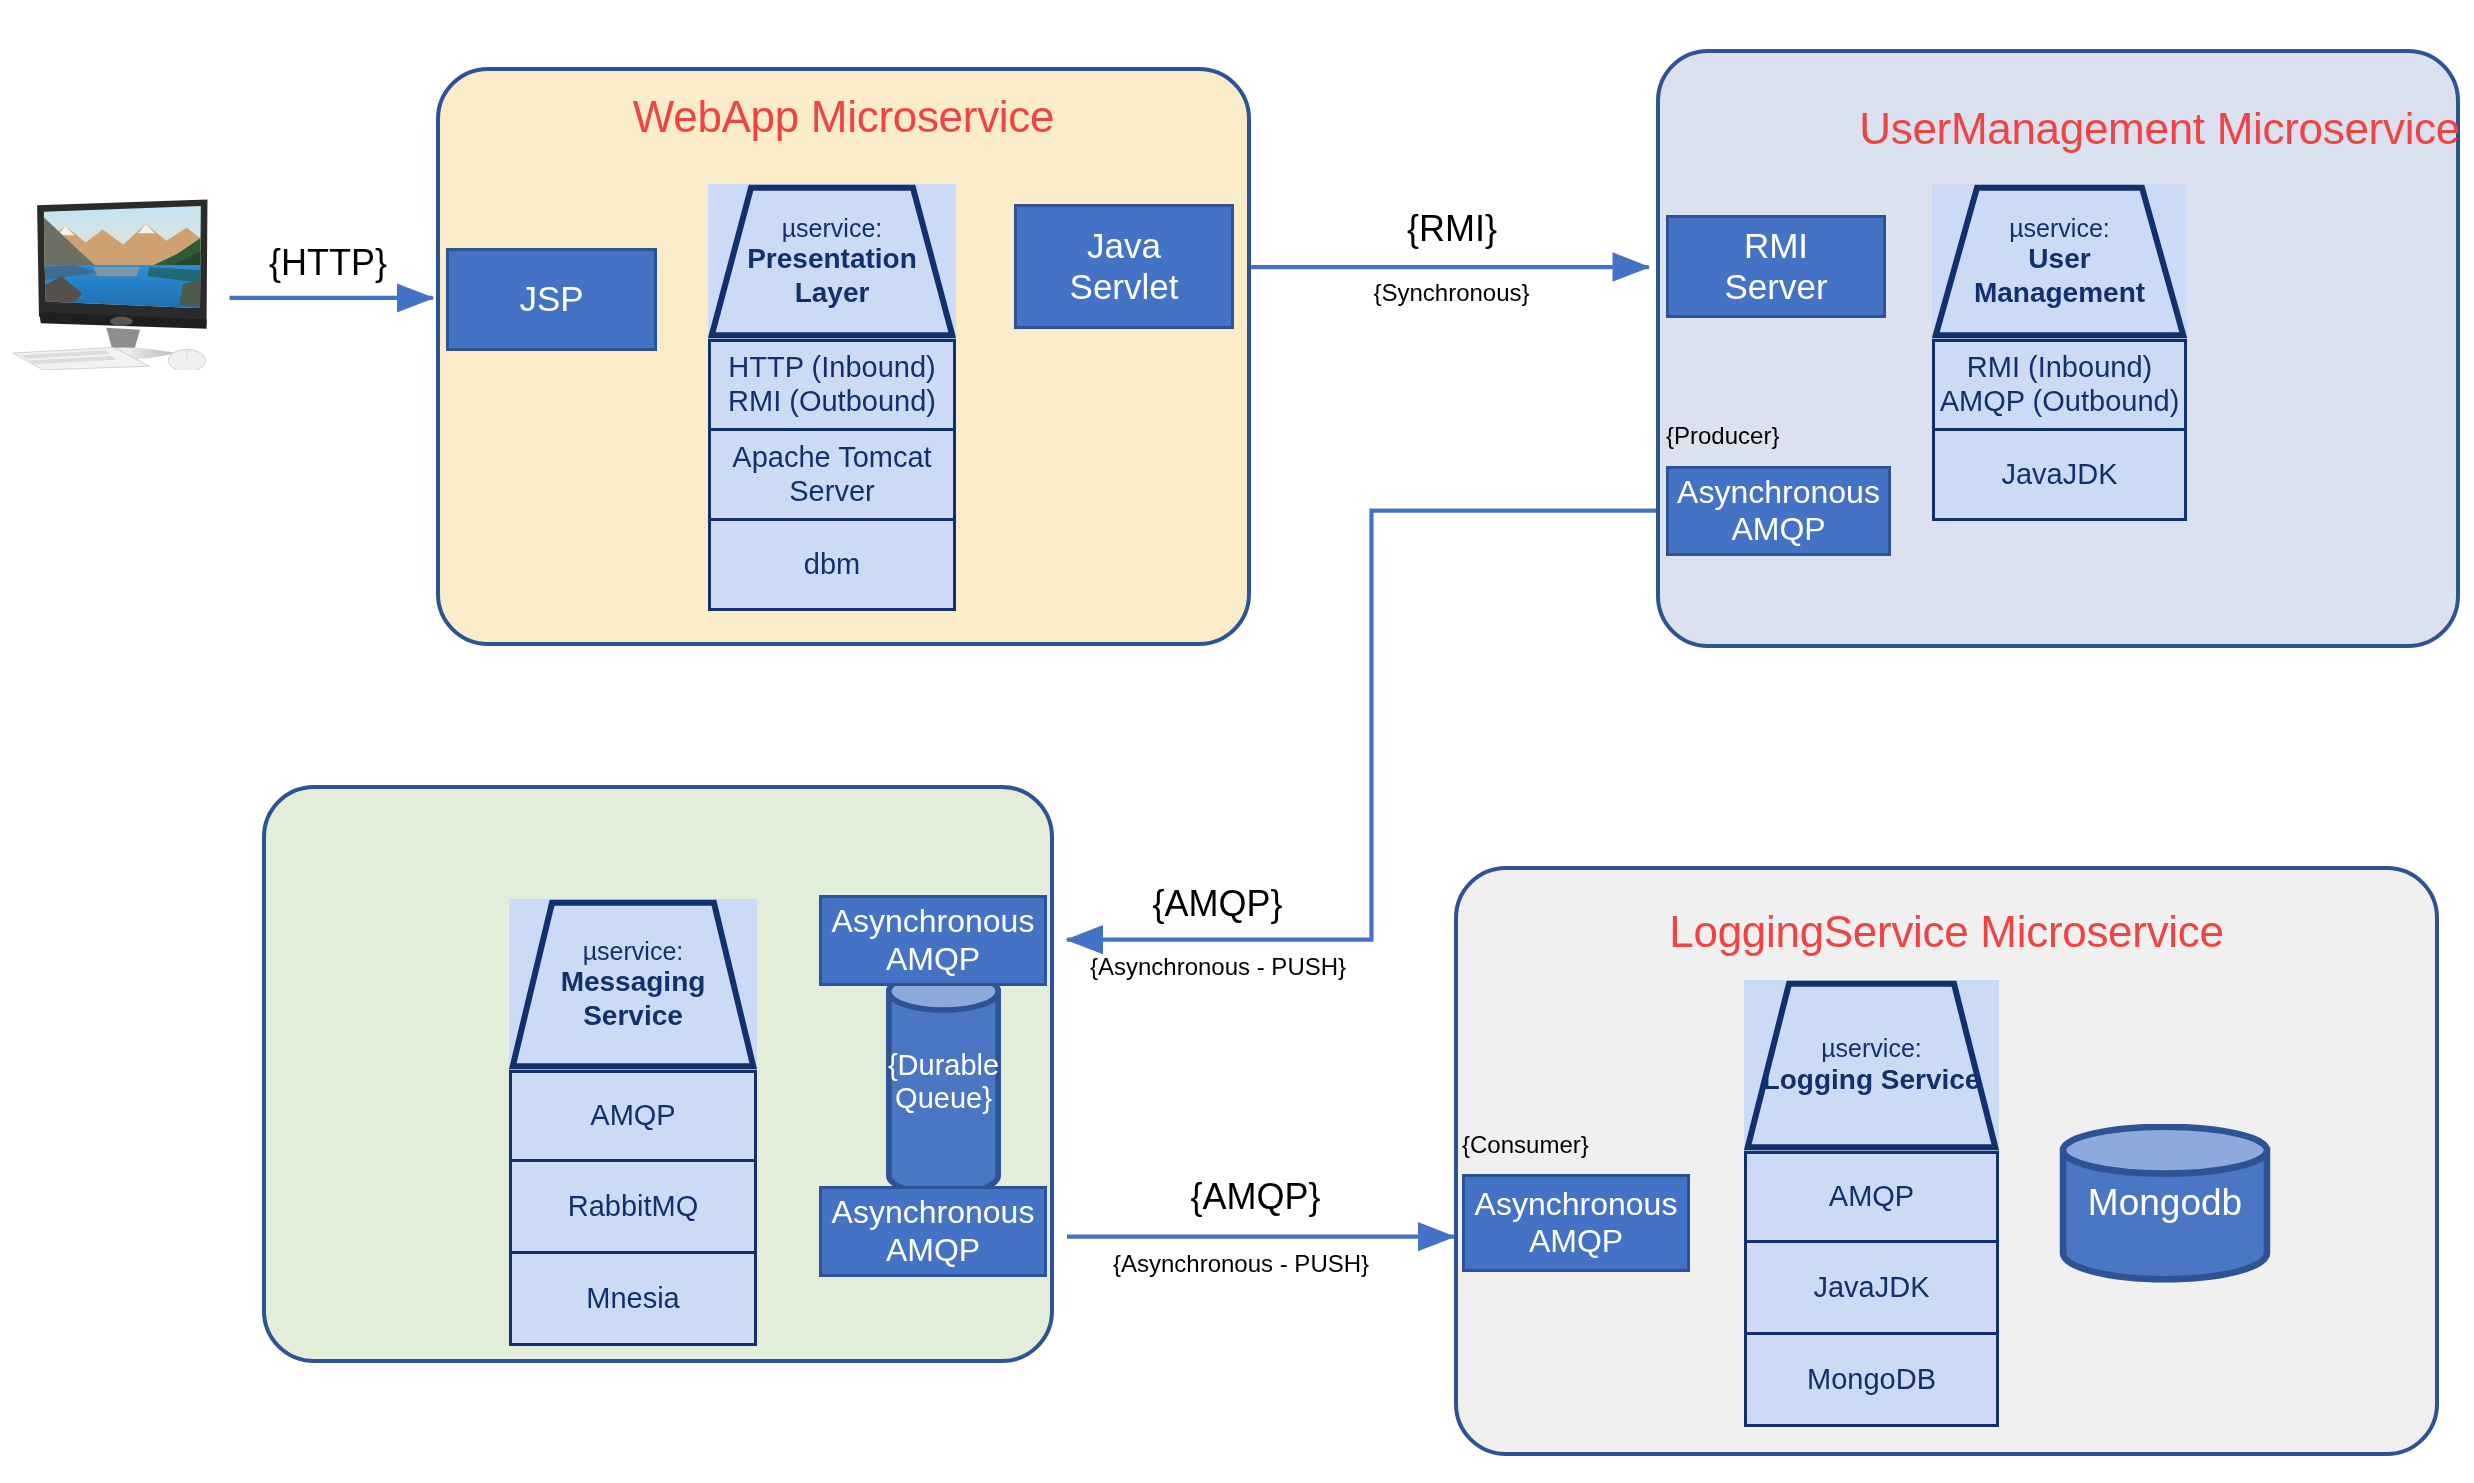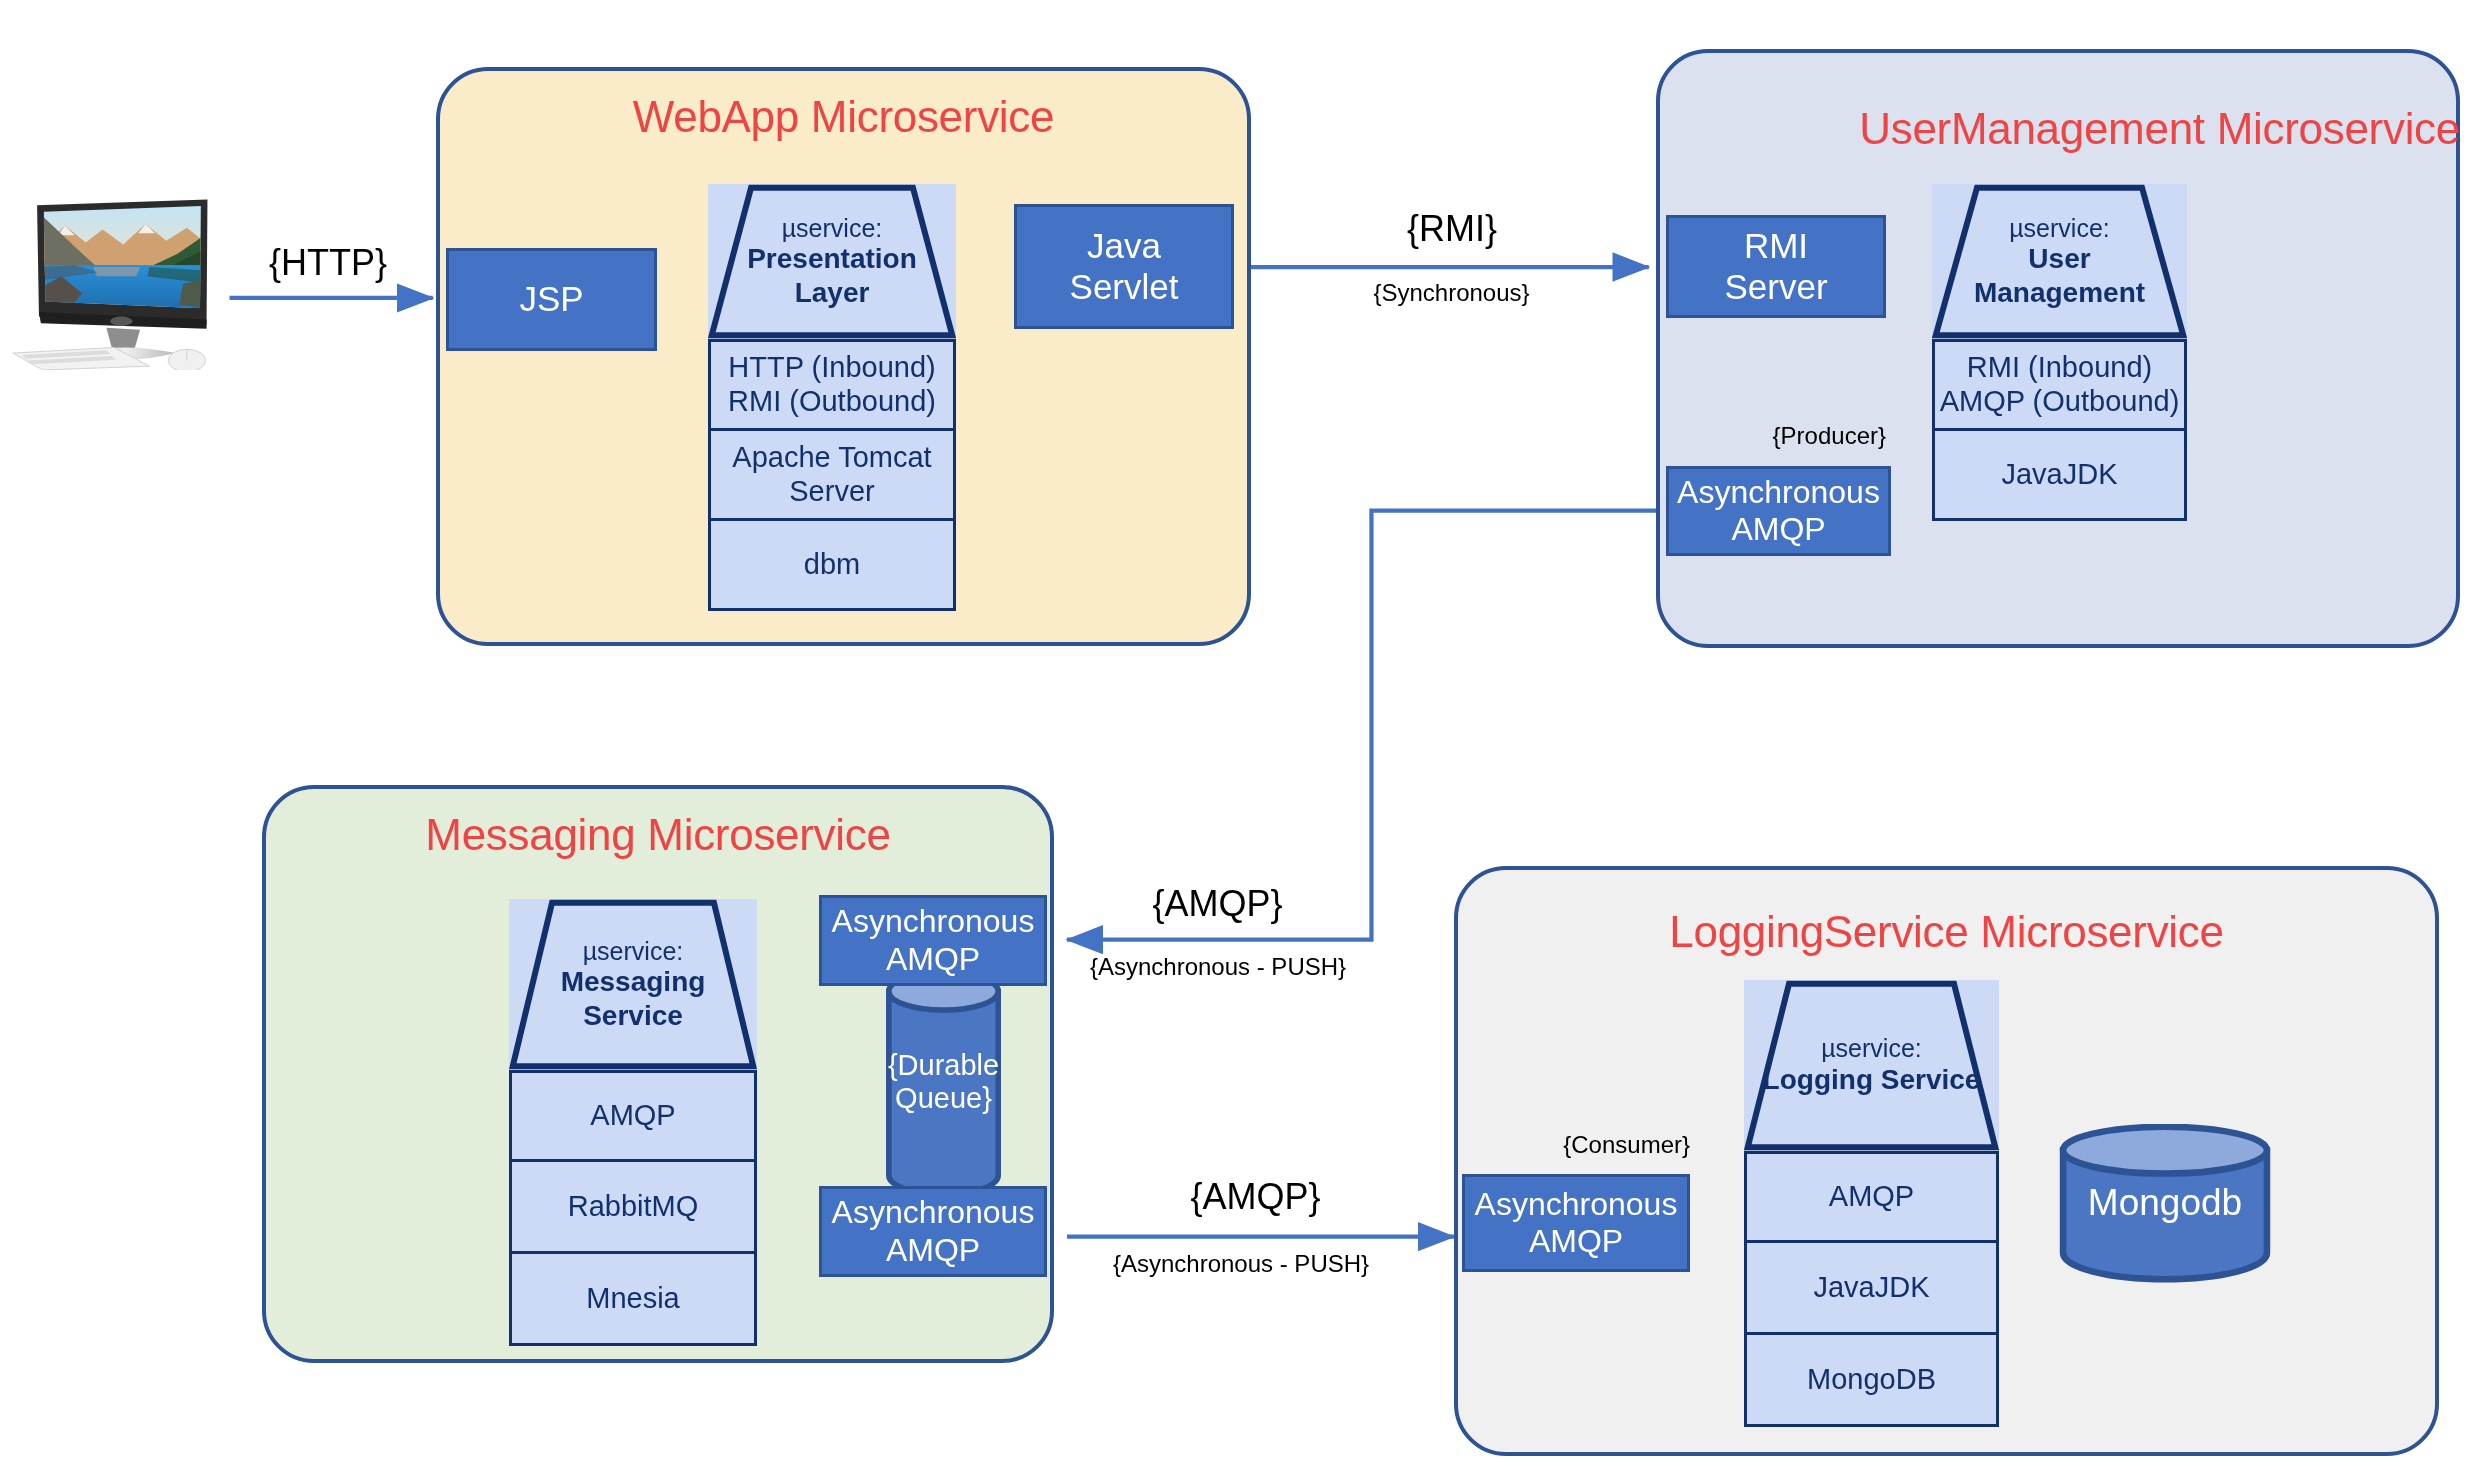--- a/index.html
+++ b/index.html
@@ -98,21 +98,21 @@
   }
   .edge-main{ font-size:36px; }
   .edge-sub{ font-size:24px; }
 
   
   .tag{
     position:absolute;
     font-size:24px;
     color:#000000;
     white-space:nowrap;
-    text-align:right;
+    text-align:left;
   }
 
   
   .cyl{ position:absolute;margin-left:16px; }
   .cyl-label{
     position:absolute;
     left:0; right:0;
     text-align:center;
     color:#ffffff;
     z-index:3;
@@ -271,21 +271,20 @@
       <span style="white-space:pre-line;">RMI (Inbound)
 AMQP (Outbound)</span>
     </div>
     <div class="srow" style="height:90px;">
       <span style="white-space:pre-line;">JavaJDK</span>
     </div>
   </div>
 
   <div class="panel" style="left:262px; top:785px; width:792px; height:578px; background:#E2EDDA;">
   </div>
-  <div class="panel-title" style="left:262px; top:810px; width:792px;">Messaging Microservice</div>
 
   <div class="stack" style="left:509px; top:899px; width:248px;">
     <div class="trapz" style="height:171px;">
       <svg class="trapz-svg" viewBox="0 0 265 183" preserveAspectRatio="none">
         <path d="M46 4 L219 4 L261 179 L4 179 Z" fill="#CCDAF5" stroke="#12306B" stroke-width="6" vector-effect="non-scaling-stroke"></path>
       </svg>
       <div class="trapz-inner">
         <div class="trapz-small">µservice:</div>
         <div class="trapz-big">Messaging Service</div>
       </div>

